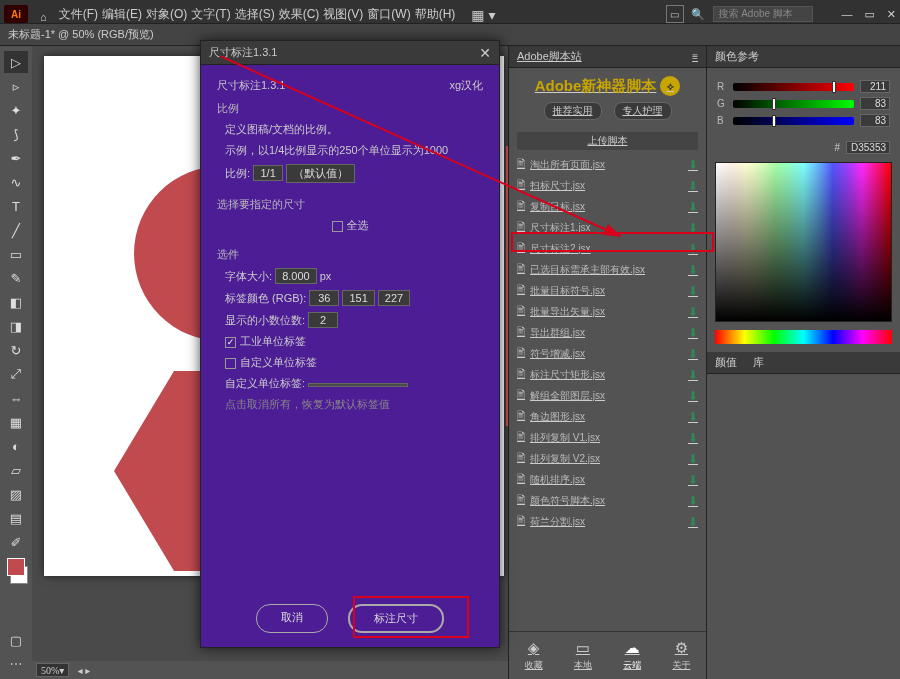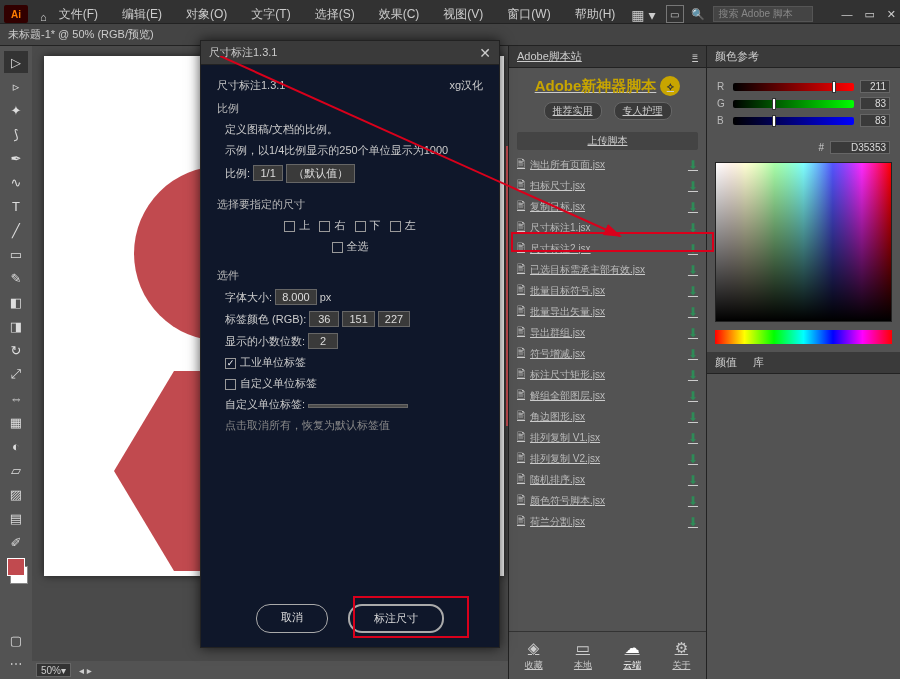--- a/index.html
+++ b/index.html
@@ -23,21 +23,21 @@
   .ai-logo {
     width: 24px; height: 18px;
     background: #310000;
     color: #ff7c00;
     font-weight: bold; font-size: 10px;
     display: flex; align-items: center; justify-content: center;
     border-radius: 2px;
     margin-right: 12px;
   }
   .home-icon { color: #ccc; margin-right: 12px; }
-  .menu { display: flex; gap: 24px; font-size: 12px; }
+  .menu { display: flex; gap: 4px; font-size: 12px; }
   .menu span { cursor: default; }
   .titlebar-right { margin-left: auto; display: flex; gap: 8px; align-items: center; }
   .win-ctrl { margin-left: 20px; display: flex; gap: 12px; }
   .icon-box {
     width: 18px; height: 18px;
     border: 1px solid #777;
     display: inline-flex; align-items: center; justify-content: center;
     font-size: 10px;
   }
   .search-box {
@@ -116,35 +116,35 @@
   .status-bar {
     position: absolute; left: 0; bottom: 0;
     height: 18px; width: 100%;
     background: #535353;
     display: flex; align-items: center; padding: 0 4px;
     font-size: 10px; color: #ccc;
   }
   .zoom-select {
     background: #333; border: 1px solid #666;
     color: #ccc; font-size: 10px; height: 14px;
-    display: inline-flex; align-items: center; padding: 0 4px;
+    display: inline-flex; align-items: center; padding: 0 4px; font-family: Liberation Serif, serif;
   }
   .red-box {
     position: absolute;
     right: -18px; top: 100px;
     width: 20px; height: 280px;
     background: #c14a4f;
   }
 
   
   .dialog {
     position: absolute;
     left: 200px; top: 40px;
     width: 300px; height: 608px;
-    background: #0f172a;
+    background: #4c1d95;
     border: 1px solid #222;
     box-shadow: 0 0 12px rgba(0,0,0,0.7);
     z-index: 50;
     color: #ccc;
   }
   .dlg-title {
     height: 24px; background: #3a3a3a;
     display: flex; align-items: center;
     padding: 0 8px;
     border-bottom: 1px solid #222;
@@ -541,21 +541,21 @@
       <div class="slider-row">
         <span class="slider-label">B</span>
         <div class="slider-track slider-b">
             <div class="slider-thumb" style="left:32%"></div>
           </div>
         <span class="slider-val">83</span>
       </div>
     </div>
     <div class="hex-row">
       <span>#</span>
-      <span class="slider-val" style="width:60px">D35353</span>
+      <span class="slider-val" style="width:44px">D35353</span>
     </div>
     <div class="spectrum"></div>
     <div class="spec-hue"></div>
     <div class="rp-tab" style="margin-top:4px">
       <span>颜值</span>
       <span style="margin-left:16px">库</span>
     </div>
   </div>
 </div>
 
@@ -571,26 +571,20 @@
     </div>
     <div class="dlg-row dlg-label">比例</div>
     <div class="dlg-row dlg-sub">定义图稿/文档的比例。</div>
     <div class="dlg-row dlg-sub">示例，以1/4比例显示的250个单位显示为1000</div>
     <div class="dlg-row dlg-sub">
       <span>比例:</span>
       <span class="field">1/1</span>
       <span class="field">（默认值）</span>
     </div>
     <div class="dlg-row dlg-label" style="margin-top:14px">选择要指定的尺寸</div>
-    <div class="dlg-row" style="text-align:center">
-      <span class="checkbox"></span><span>上</span>&nbsp;&nbsp;
-      <span class="checkbox"></span><span>右</span>&nbsp;&nbsp;
-      <span class="checkbox"></span><span>下</span>&nbsp;&nbsp;
-      <span class="checkbox"></span><span>左</span>
-    </div>
     <div class="dlg-row" style="text-align:center">
       <span class="checkbox"></span><span>全选</span>
     </div>
     <div class="dlg-row dlg-label" style="margin-top:14px">选件</div>
     <div class="dlg-row dlg-sub">
       <span>字体大小:</span>
       <span class="field">8.000</span>
       <span>px</span>
     </div>
     <div class="dlg-row dlg-sub">

